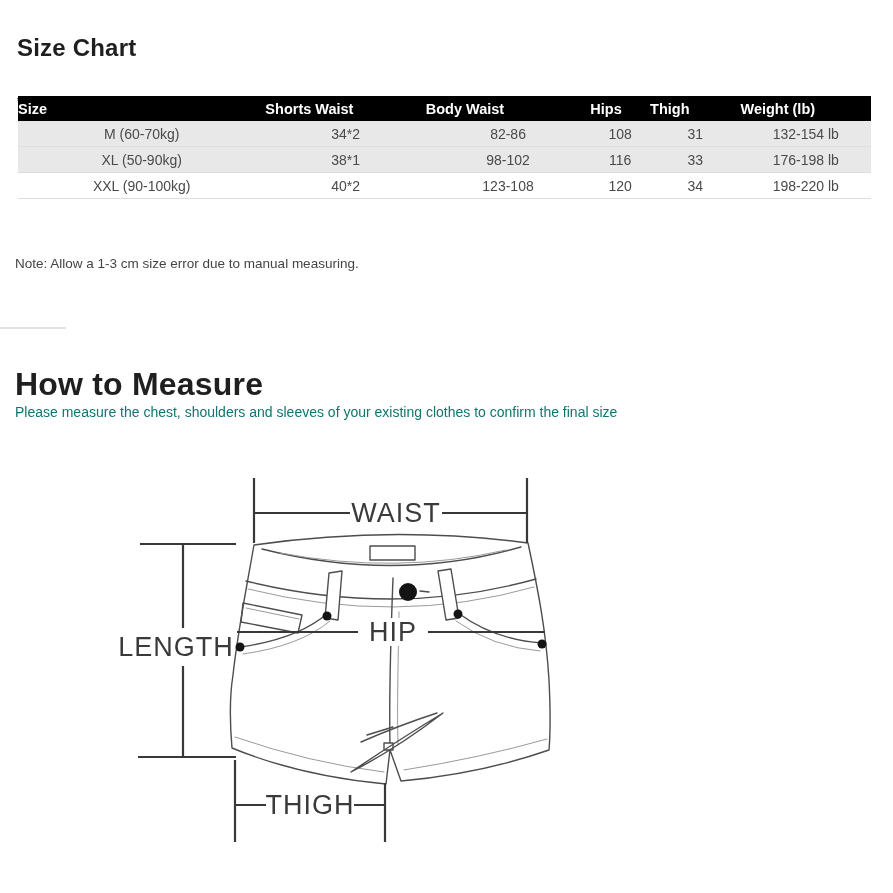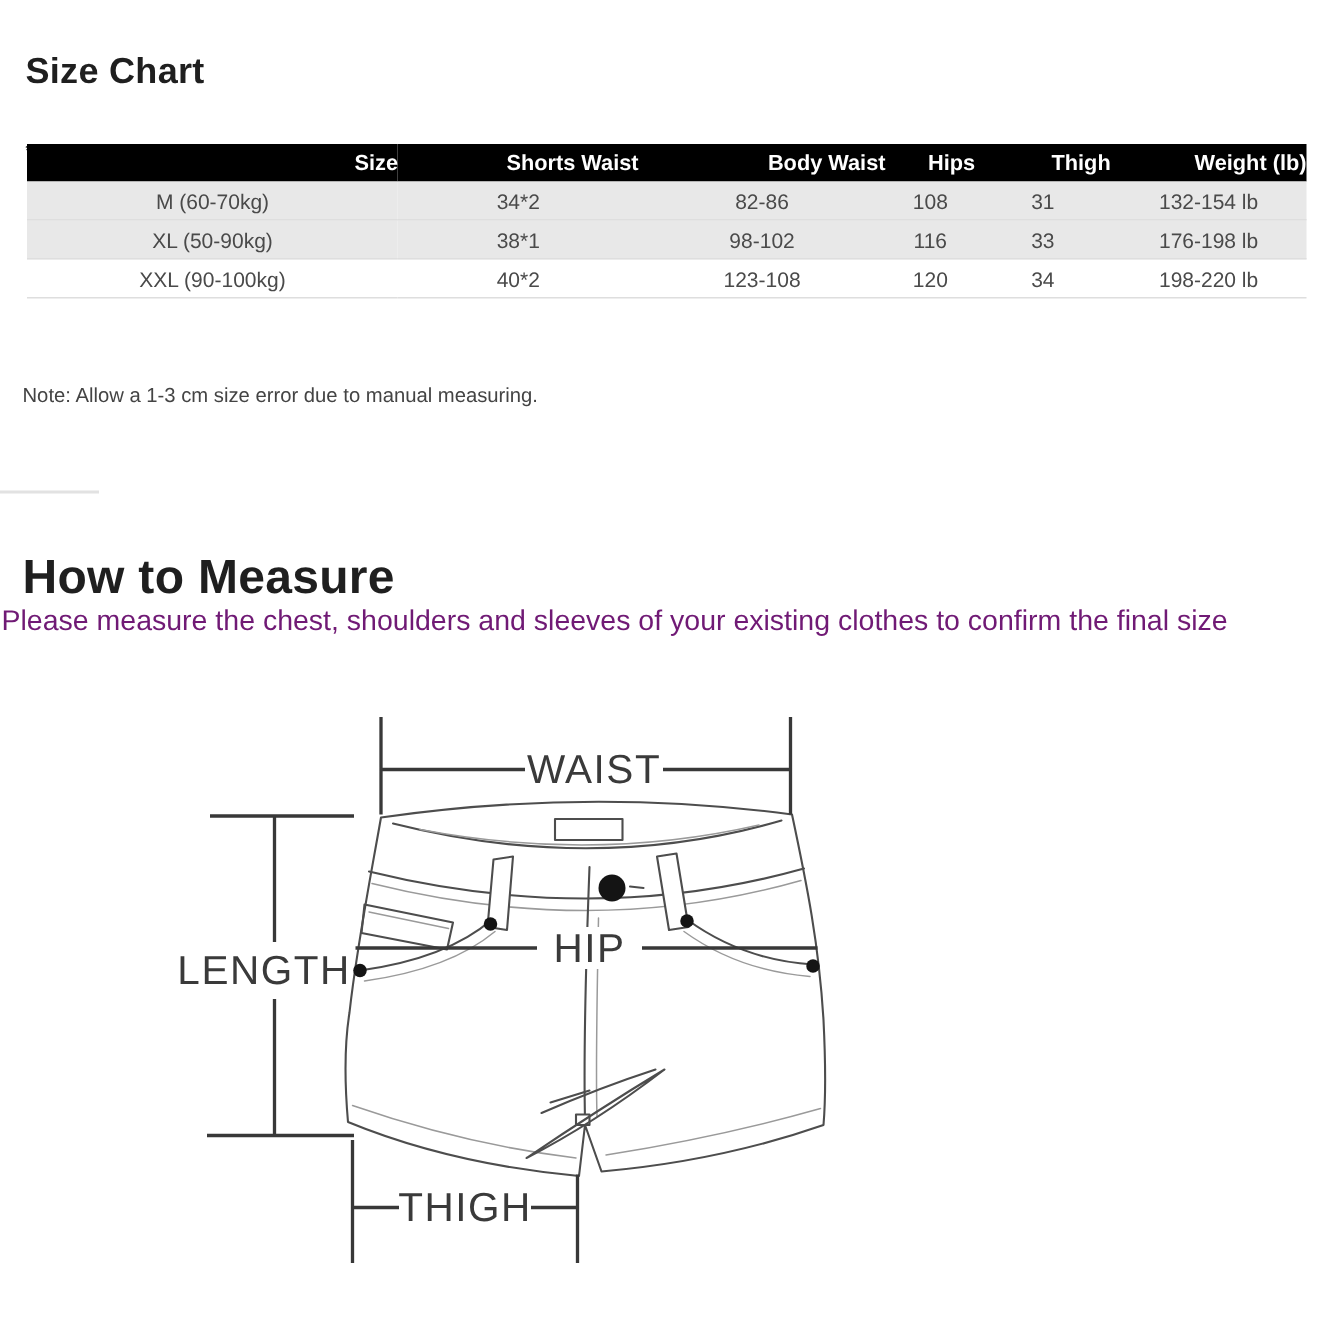--- a/index.html
+++ b/index.html
@@ -14,38 +14,38 @@
   .unit-note{
     left:17px;top:75px;font-size:11px;font-weight:700;color:#333;margin-top:20px;
   }
   table.size-table{
     position:absolute;left:18px;top:96px;width:853px;
     border-collapse:collapse;table-layout:fixed;
     font-size:14px;color:#4a4a4a;
   }
   table.size-table th{
     background:#000;color:#fff;font-weight:600;font-size:14.5px;
-    height:25px;padding:0;text-align:right;border:none;
+    height:25px;padding:0;text-align:left;border:none;
   }
   table.size-table td{
     height:25px;padding:0;text-align:center;
     border-bottom:1px solid #dedede;background:#fff;
   }
   table.size-table tr.stripe td{background:#e8e8e8;}
   .measure-note{
     left:15px;top:256px;font-size:13.5px;color:#444;
   }
   .divider{
     left:0;top:327px;width:66px;height:2px;background:#e2e2e2;
   }
   .section-title{
     left:15px;top:366px;font-size:32px;font-weight:700;color:#1f1f1f;letter-spacing:.2px;
   }
   .section-subtitle{
-    left:1px;top:404px;font-size:19px;color:#701a75;
+    left:15px;top:404px;font-size:14px;color:#0f766e;
   }
   svg text{
     font-family:"Liberation Sans",sans-serif;
     font-size:27px;fill:#3a3a3a;letter-spacing:1px;
   }
 </style>
 </head>
 <body>
 
 <div class="abs page-title">Size Chart</div>

